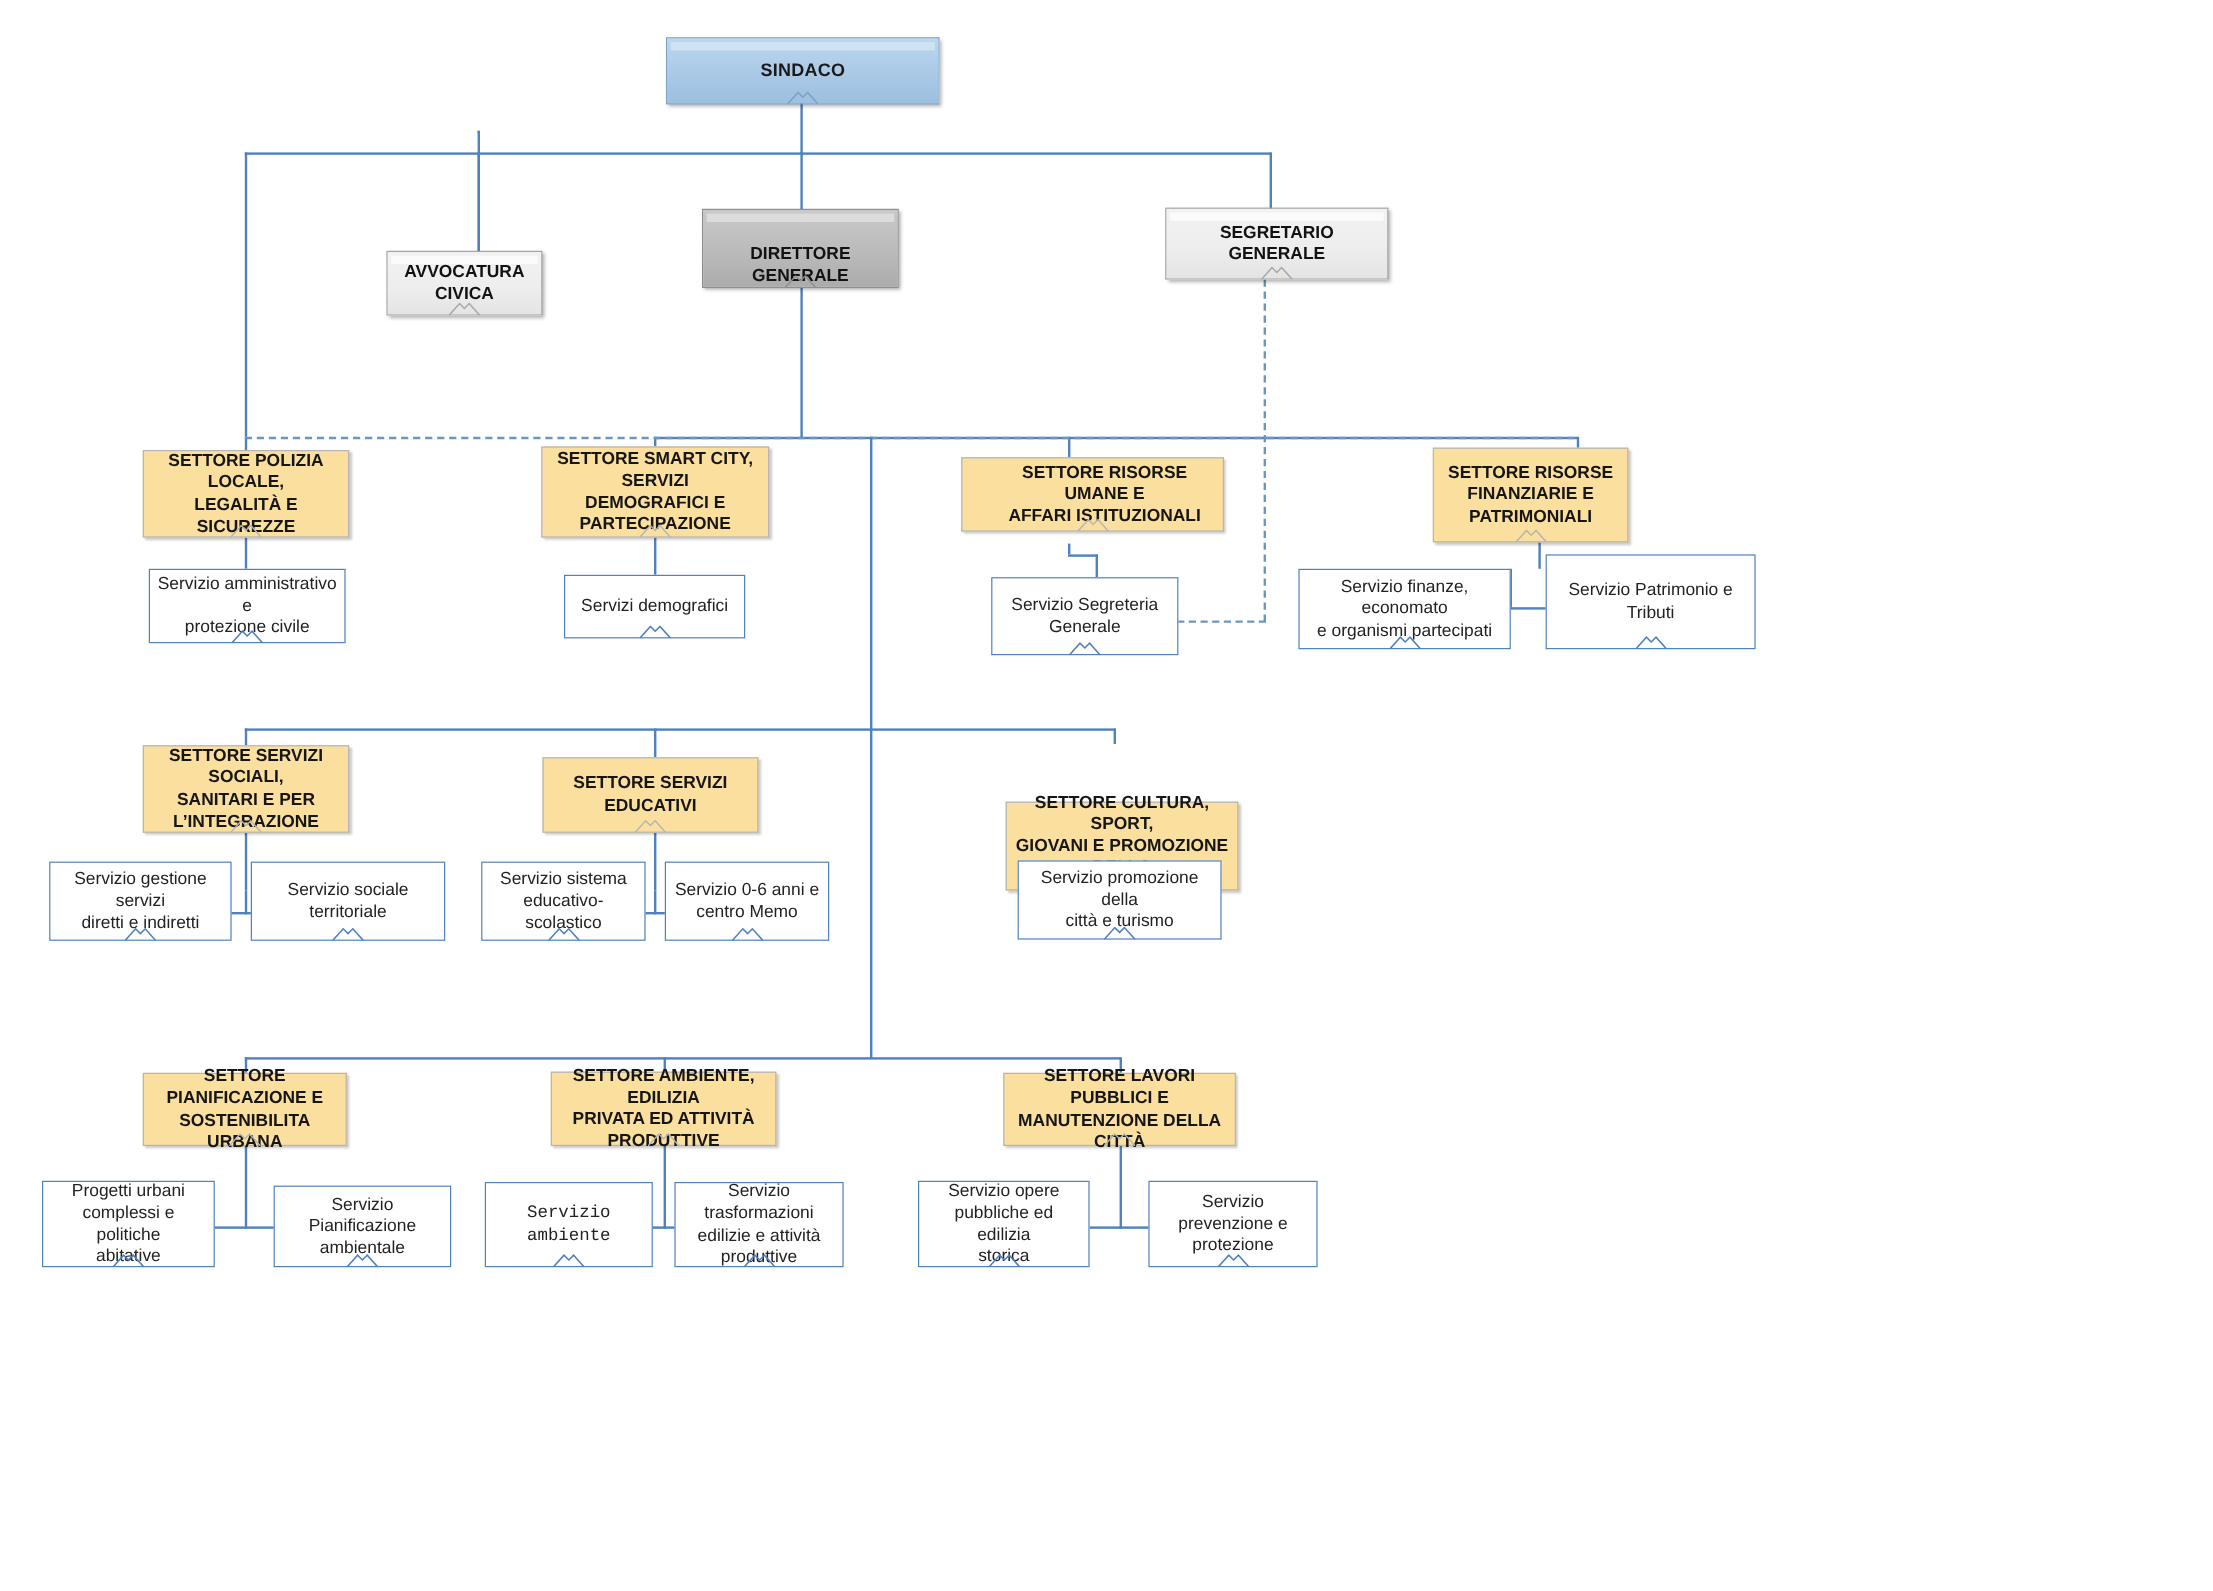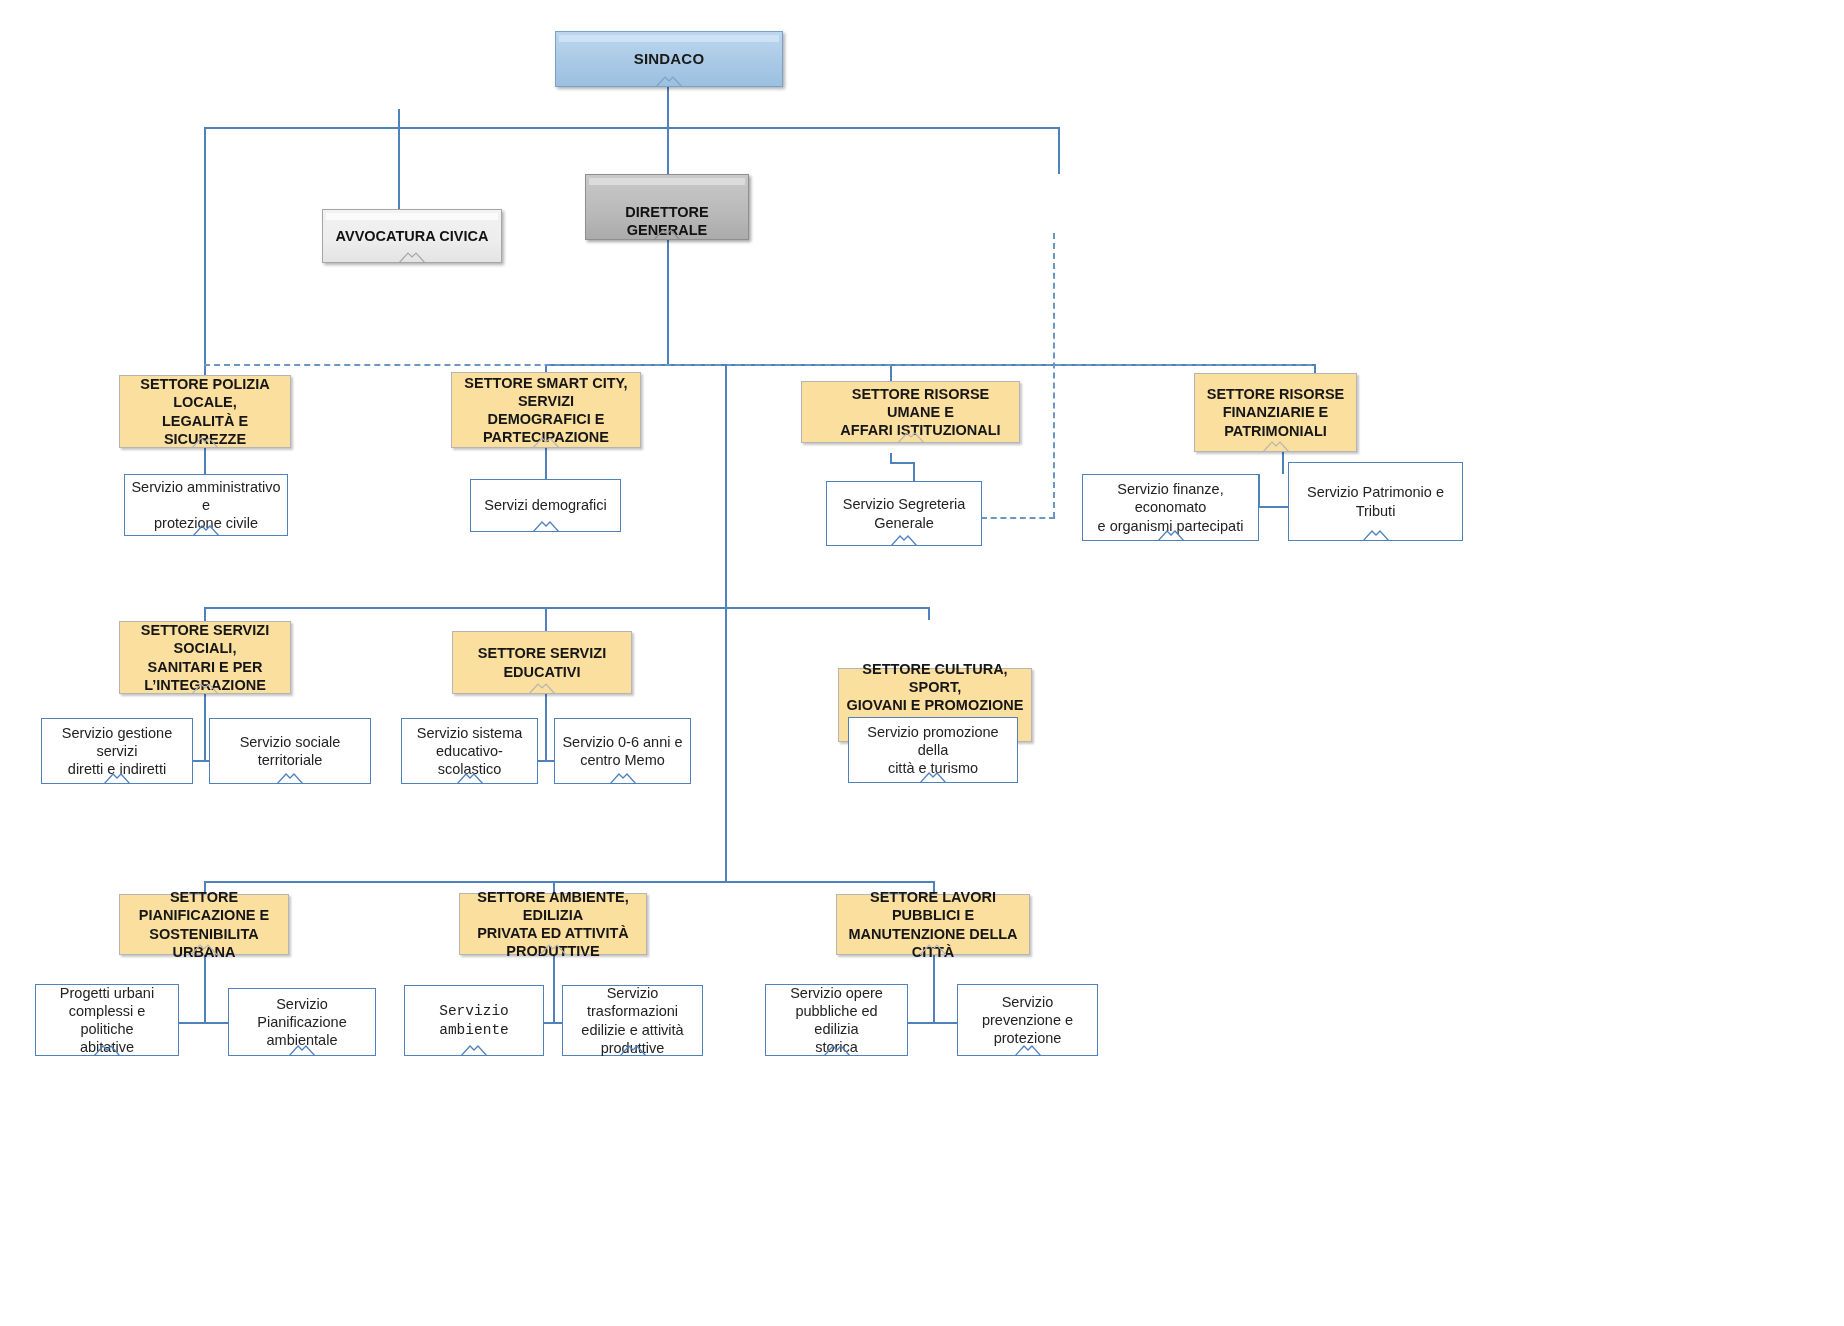--- a/index.html
+++ b/index.html
@@ -212,38 +212,46 @@
   <div class="node top" style="left:555px; top:31px; width:228px; height:56px;">
     <span class="label">SINDACO</span>
     <span class="notch">
       <svg width="26" height="11" viewBox="0 0 26 11">
           <path d="M0,11 L9,1 L13,5 L17,1 L26,11" fill="none" stroke="#7ba2c6" stroke-width="1.2"></path>
           <path d="M0,11 L9,1 L13,5 L17,1 L26,11 Z" fill="#ffffff" opacity="0"></path>
         </svg>
     </span>
   </div>
 
-  <div class="node grey-light" style="left:322px; top:209px; width:180px; height:54px;">
+  <div class="node grey-light" style="left:322px; top:209px; width:130px; height:54px;">
     <span class="label">AVVOCATURA CIVICA</span>
     <span class="notch">
       <svg width="26" height="11" viewBox="0 0 26 11">
           <path d="M0,11 L9,1 L13,5 L17,1 L26,11" fill="none" stroke="#a6a6a6" stroke-width="1.2"></path>
         </svg>
     </span>
   </div>
 
   <div class="node grey-dark" style="left:585px; top:174px; width:164px; height:66px;">
     <span class="label">DIRETTORE GENERALE</span>
     <span class="notch">
       <svg width="26" height="11" viewBox="0 0 26 11">
           <path d="M0,11 L9,1 L13,5 L17,1 L26,11" fill="none" stroke="#8f8f8f" stroke-width="1.2"></path>
         </svg>
     </span>
   </div>
 
+  <div class="node grey-light" style="left:971px; top:173px; width:186px; height:60px;">
+    <span class="label">SEGRETARIO GENERALE</span>
+    <span class="notch">
+      <svg width="26" height="11" viewBox="0 0 26 11">
+          <path d="M0,11 L9,1 L13,5 L17,1 L26,11" fill="none" stroke="#a6a6a6" stroke-width="1.2"></path>
+        </svg>
+    </span>
+  </div>
 
   <div class="node sector" style="left:119px; top:375px; width:172px; height:73px;">
     <span class="label">SETTORE POLIZIA LOCALE,
 LEGALITÀ  E SICUREZZE</span>
     <span class="notch">
       <svg width="26" height="11" viewBox="0 0 26 11">
           <path d="M0,11 L9,1 L13,5 L17,1 L26,11" fill="none" stroke="#b5b5b5" stroke-width="1.2"></path>
         </svg>
     </span>
   </div>

